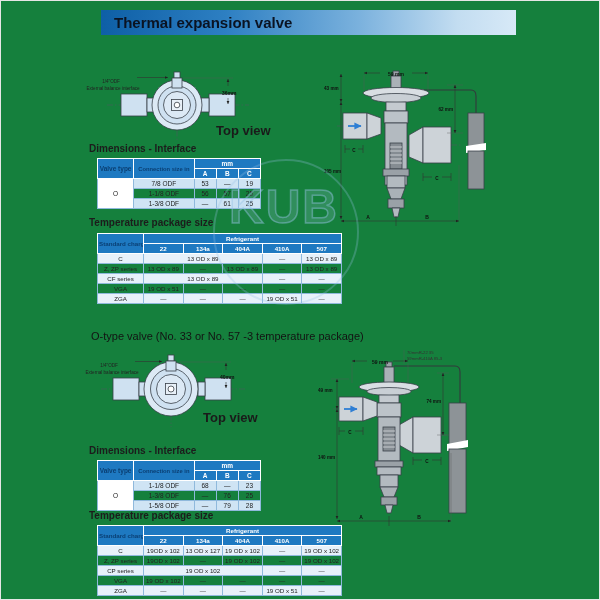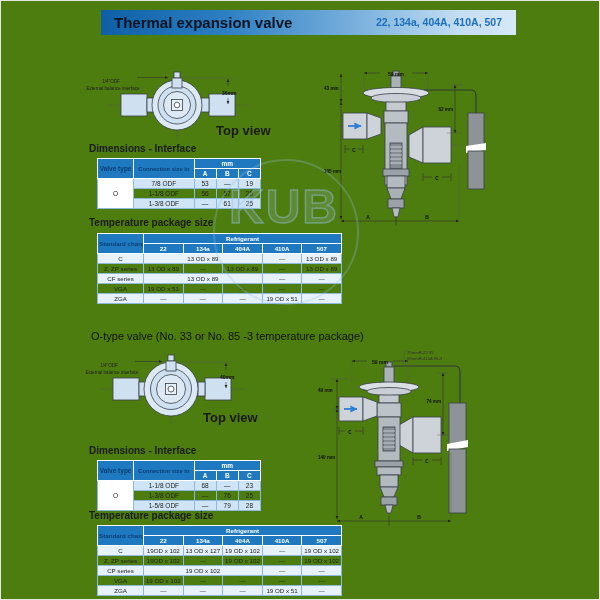--- a/index.html
+++ b/index.html
@@ -1,16 +1,16 @@
 <!DOCTYPE html>
 <html><head>
 <meta charset="utf-8">
 <style>
   html,body{margin:0;padding:0;background:#fff;}
-  .page{position:relative;width:600px;height:600px;background:#4d7c0f;overflow:hidden;
+  .page{position:relative;width:600px;height:600px;background:#15803d;overflow:hidden;
         font-family:"Liberation Sans",sans-serif;border:1px solid #e6e6e6;box-sizing:border-box;}
   
   .header-bar{position:absolute;left:100px;top:9px;width:415px;height:25px;
     background:linear-gradient(90deg,#0e5fa6 0%,#2d7fc2 30%,#7ab1dd 62%,#c3ddf1 86%,#d7e9f7 100%);}
   .header-title{position:absolute;left:13px;top:0;line-height:25px;font-size:15px;font-weight:700;color:#0a1322;}
   .header-refrig{position:absolute;right:14px;top:0;line-height:25px;font-size:10.5px;font-weight:700;color:#1d6fbe;}
   .sec-title{position:absolute;left:90px;font-size:11px;color:#131313;}
   .tbl-heading{position:absolute;font-size:10px;font-weight:600;color:#1c1c1c;}
   .topview-label{position:absolute;font-size:13px;font-weight:600;color:#1a1a1a;}
   
@@ -51,21 +51,20 @@
         <path d="M0,0.5 L5.5,3 L0,5.5 Z" fill="#222"></path>
       </marker>
       <marker id="arrb" viewBox="0 0 6 6" markerWidth="4" markerHeight="4" refX="5.5" refY="3" orient="auto">
         <path d="M0,0 L6,3 L0,6 Z" fill="#2e7ed4"></path>
       </marker>
     </defs>
   </svg>
 
   <div class="header-bar">
     <span class="header-title">Thermal expansion valve</span>
-    <span class="header-refrig">22, 134a, 404A, 410A, 507</span>
   </div>
 
   <div class="wm-circle"></div>
   <div class="watermark">KUB</div>
 
 
   <svg style="left:78px;top:66px;" width="200" height="78">
     <line class="ax" x1="28" y1="38" x2="170" y2="38"></line>
     <line class="ax" x1="98" y1="6" x2="98" y2="74"></line>
     <g class="ol" fill="#cfe1f1">
@@ -259,21 +258,21 @@
             <td class="bc" colspan="1">—</td>
             <td class="bc" colspan="1">—</td>
             <td class="bc" colspan="1">—</td>
             <td class="bc" colspan="1">19 OD x 51</td>
             <td class="bc" colspan="1">—</td>
           </tr>
         </tbody>
       </table>
     </div>
 
-  <div class="sec-title" style="top:329px;">O-type valve (No. 33 or No. 85 -3 temperature package)</div>
+  <div class="sec-title" style="top:329px;">O-type valve (No. 33 or No. 57 -3 temperature package)</div>
 
   <svg style="left:78px;top:352px;" width="200" height="78">
     <line class="ax" x1="22" y1="36" x2="166" y2="36"></line>
     <line class="ax" x1="92" y1="4" x2="92" y2="74"></line>
     <g class="ol" fill="#cfe1f1">
       <rect x="34" y="25" width="26" height="22"></rect>
       <rect x="60" y="29" width="7" height="14"></rect>
       <rect x="126" y="25" width="26" height="22"></rect>
       <rect x="119" y="29" width="7" height="14"></rect>
       <circle cx="92" cy="36" r="27" fill="#dce9f5"></circle>

